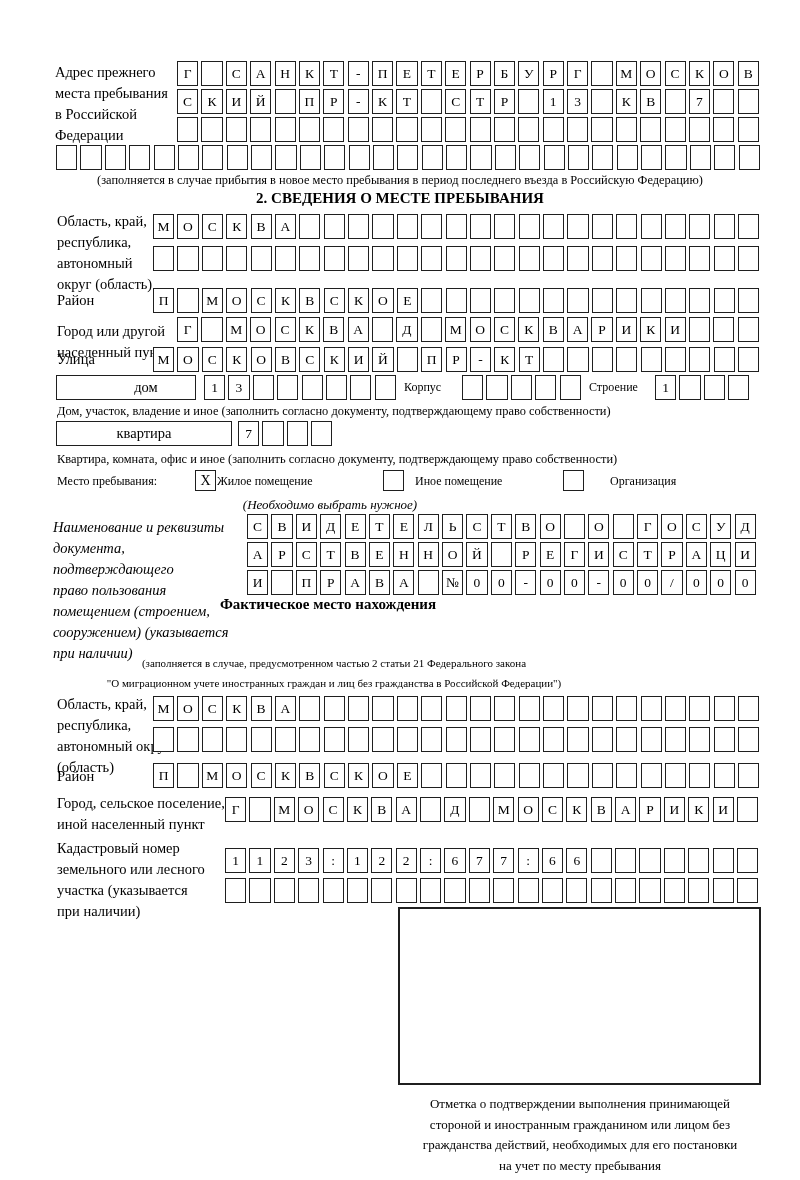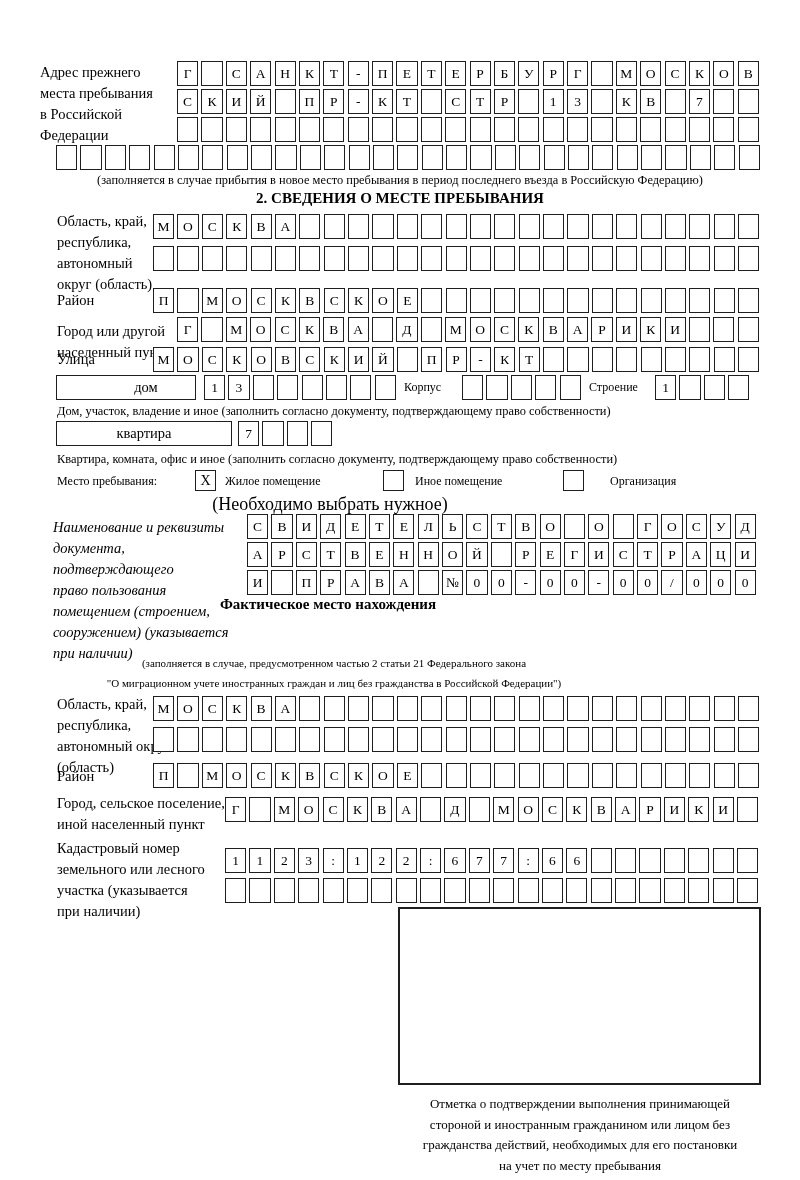--- a/index.html
+++ b/index.html
@@ -51,21 +51,21 @@
   }
   .inline-label { font-size: 12px; line-height: 24px; white-space: nowrap; text-align: right; }
   .bigbox { border: 2px solid #1f1f1f; background: #fff; }
 </style>
 </head>
 <body>
 
 <div class="page">
 
 
-  <div class="abs label" style="top:62px; left:40px; width:118px;">
+  <div class="abs label" style="top:62px; left:55px; width:118px;">
       <div>Адрес прежнего</div>
       <div>места пребывания</div>
       <div>в Российской</div>
       <div>Федерации</div>
     </div>
   <div class="abs grid" style="top:61px; left:177px;">
       <span class="cell">Г</span>
       <span class="cell"></span>
       <span class="cell">С</span>
       <span class="cell">А</span>
@@ -364,27 +364,27 @@
         <span class="cell"></span>
         <span class="cell"></span>
         <span class="cell"></span>
       </div>
   </div>
   <div class="abs caption" style="top:452px; left:57px; width:700px;">Квартира, комната, офис и иное (заполнить согласно документу, подтверждающему право собственности)</div>
 
   <div class="abs" style="top:469px; left:57px; width:710px; height:24px;">
     <div class="abs inline-label" style="left:0; top:0;">Место пребывания:</div>
     <div class="abs cb" style="left:138px; top:1px;">X</div>
-    <div class="abs inline-label" style="left:168px; top:0;">Жилое помещение</div>
+    <div class="abs inline-label" style="left:160px; top:0;">Жилое помещение</div>
     <div class="abs cb" style="left:326px; top:1px;"></div>
     <div class="abs inline-label" style="left:358px; top:0;">Иное помещение</div>
     <div class="abs cb" style="left:506px; top:1px;"></div>
     <div class="abs inline-label" style="left:553px; top:0;">Организация</div>
   </div>
-  <div class="abs caption center" style="top:497px; left:160px; width:340px; font-size:18px;">(Необходимо выбрать нужное)</div>
+  <div class="abs caption center" style="top:497px; left:160px; width:340px; font-size:13px;font-style:italic;">(Необходимо выбрать нужное)</div>
 
   <div class="abs label" style="top:517px; left:53px; width:185px;font-style:italic;">
       <div>Наименование и реквизиты</div>
       <div>документа, подтверждающего</div>
       <div>право пользования</div>
       <div>помещением (строением,</div>
       <div>сооружением) (указывается</div>
       <div>при наличии)</div>
     </div>
   <div class="abs grid" style="top:514px; left:247px;">

